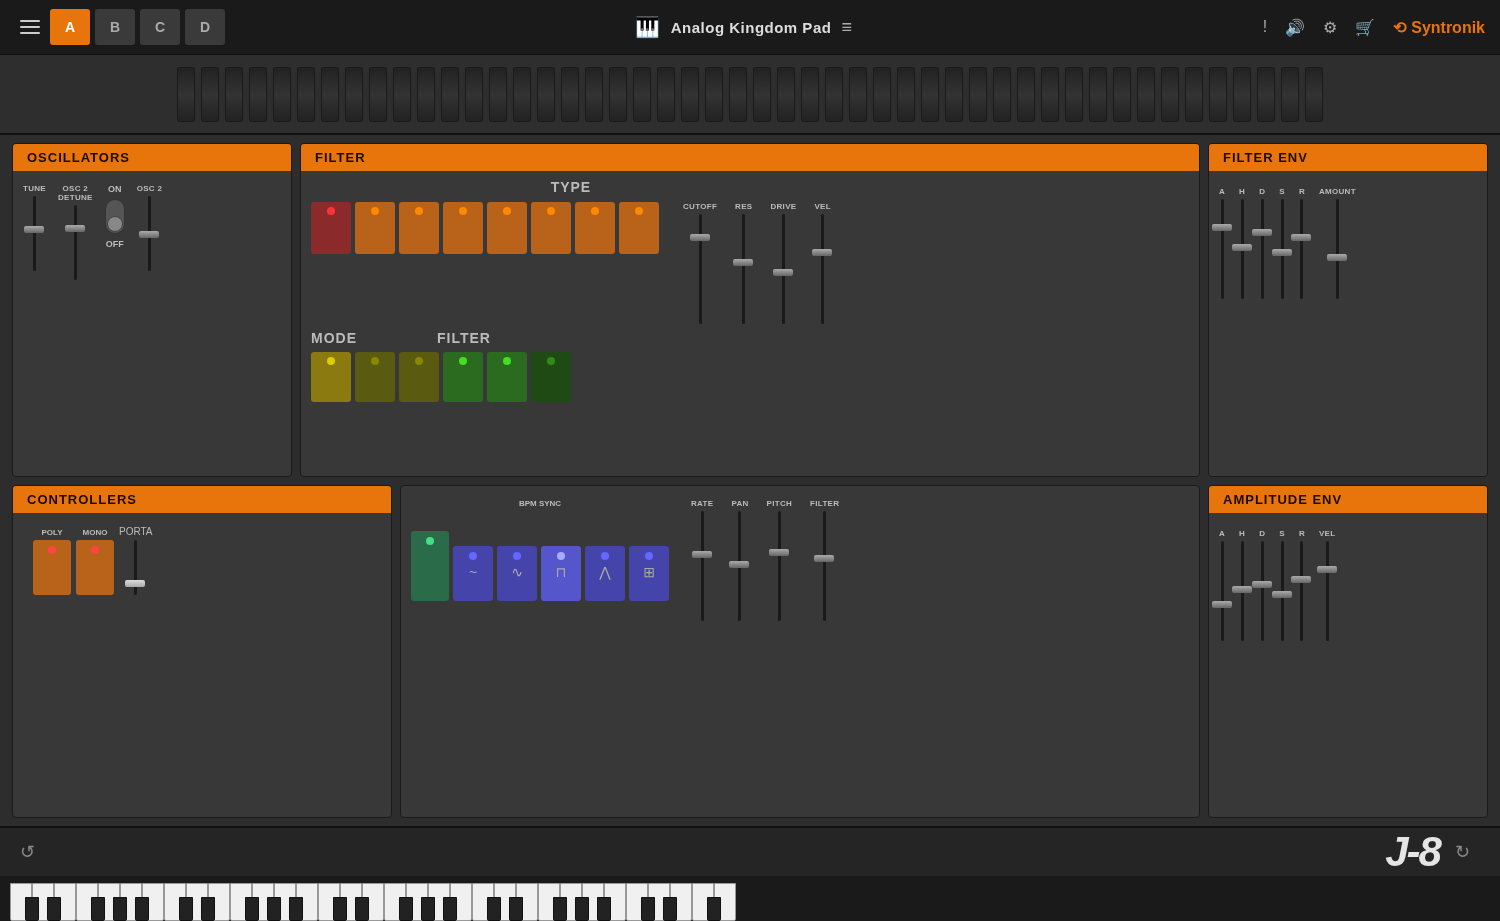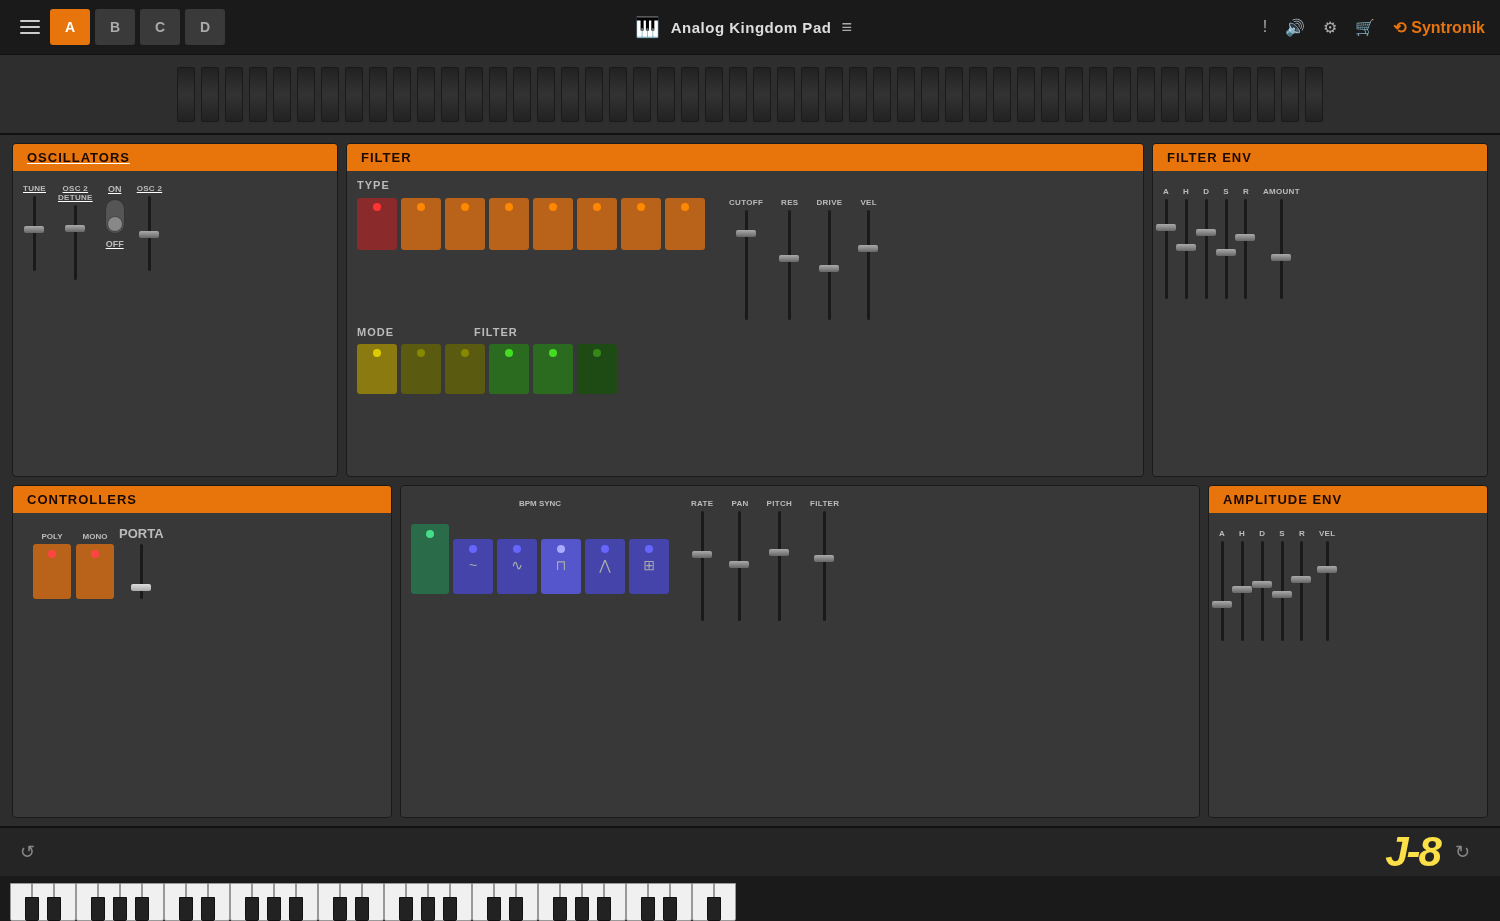--- a/index.html
+++ b/index.html
@@ -138,21 +138,21 @@
       letter-spacing: 1px;
     }
     .panel-content {
       flex: 1;
       padding: 8px 10px;
       display: flex;
       align-items: flex-start;
     }
 
     
-    .osc-panel { width: 326px; text-decoration: underline; }
+    .osc-panel { width: 280px; }
     .osc-content {
       display: flex;
       gap: 12px;
       align-items: flex-start;
       padding-top: 5px;
     }
     .toggle-group {
       display: flex;
       flex-direction: column;
       align-items: center;
@@ -178,23 +178,24 @@
       border-radius: 50%;
       position: absolute;
       left: 1px;
       top: 2px;
       border: 1px solid #444;
     }
 
     
     .filter-panel { flex: 1; }
     .section-title {
-      font-size: 11px;
+      font-size: 14px;
       color: #bbb;
       font-weight: bold;
+      text-align: center;
       letter-spacing: 1px;
       margin-bottom: 4px;
     }
     .filter-btn {
       width: 44px;
       height: 55px;
       border-radius: 3px;
       border: none;
       cursor: pointer;
       display: flex;
@@ -211,21 +212,21 @@
     .filter-btn.btn-off { background: #8b2a2a; }
     .filter-btn.btn-off .btn-led { background: #ff4444; }
     .filter-btn.btn-orange { background: #b8621a; }
     .filter-btn.btn-orange .btn-led { background: #ff8800; }
     .filter-btn.btn-yellow { background: #8b7a10; }
     .filter-btn.btn-yellow .btn-led { background: #ddcc00; }
     .filter-btn.btn-green { background: #2a6b20; }
     .filter-btn.btn-green .btn-led { background: #44dd22; }
 
     
-    .filter-env-panel { width: 336px; }
+    .filter-env-panel { width: 280px; }
 
     
     .ctrl-panel { width: 380px; }
 
     
     .lfo-panel { flex: 1; }
 
     
     .amp-env-panel { width: 280px; }
 
@@ -236,21 +237,21 @@
       display: flex;
       align-items: center;
       justify-content: flex-end;
       padding-right: 30px;
       padding-left: 20px;
       border-top: 2px solid #111;
     }
     .j8-logo {
       font-size: 42px;
       font-weight: 900;
-      color: #fde047;
+      color: #e5e5e5;
       font-style: italic;
       letter-spacing: -2px;
     }
 
     
     .keyboard-area {
       height: 45px;
       background: #1a1a1a;
       display: flex;
       align-items: flex-end;
@@ -661,37 +662,37 @@
                   <div class="btn-led" style="background:#ff4444;width:8px;height:8px;border-radius:50%;"></div>
                 </button>
               </div>
               <div style="display:flex; flex-direction:column; align-items:center; gap:3px;">
                 <span style="font-size:8px;color:#bbb;font-weight:bold;">MONO</span>
                 <button class="mode-btn" style="background:#b8621a;">
                   <div class="btn-led" style="background:#ff4444;width:8px;height:8px;border-radius:50%;"></div>
                 </button>
               </div>
               <div style="display:flex; flex-direction:column; align-items:center; gap:3px;">
-                <span style="font-size:13px;color:#bbb;font-weight:bold;">PORTA</span>
+                <span style="font-size:10px;color:#bbb;font-weight:normal;">PORTA</span>
                 <div class="v-slider-track" style="height:55px;">
                   <div class="v-slider-thumb white-thumb" style="top:40px;"></div>
                 </div>
               </div>
             </div>
 
           </div>
         </div>
       </div>
     </div>
 
     <div class="panel lfo-panel">
       <div class="panel-content">
         <div style="display:flex; gap:12px; align-items:flex-start; padding-top:5px; width:100%;">
 
-          <div style="display:flex; flex-direction:column; gap:16px;">
+          <div style="display:flex; flex-direction:column; gap:23px;">
             <span style="font-size:8px;color:#bbb;font-weight:bold;text-align:center;">BPM SYNC</span>
             <div style="display:flex; gap:4px; align-items:flex-end;">
 
               <div class="bpm-btn" style="height:70px;width:38px;">
                 <div class="btn-led" style="background:#44dd88;width:8px;height:8px;border-radius:50%;"></div>
               </div>
 
               <button class="lfo-btn">
                 <div class="btn-led"></div>
                 <span class="lfo-waveform">~</span>

